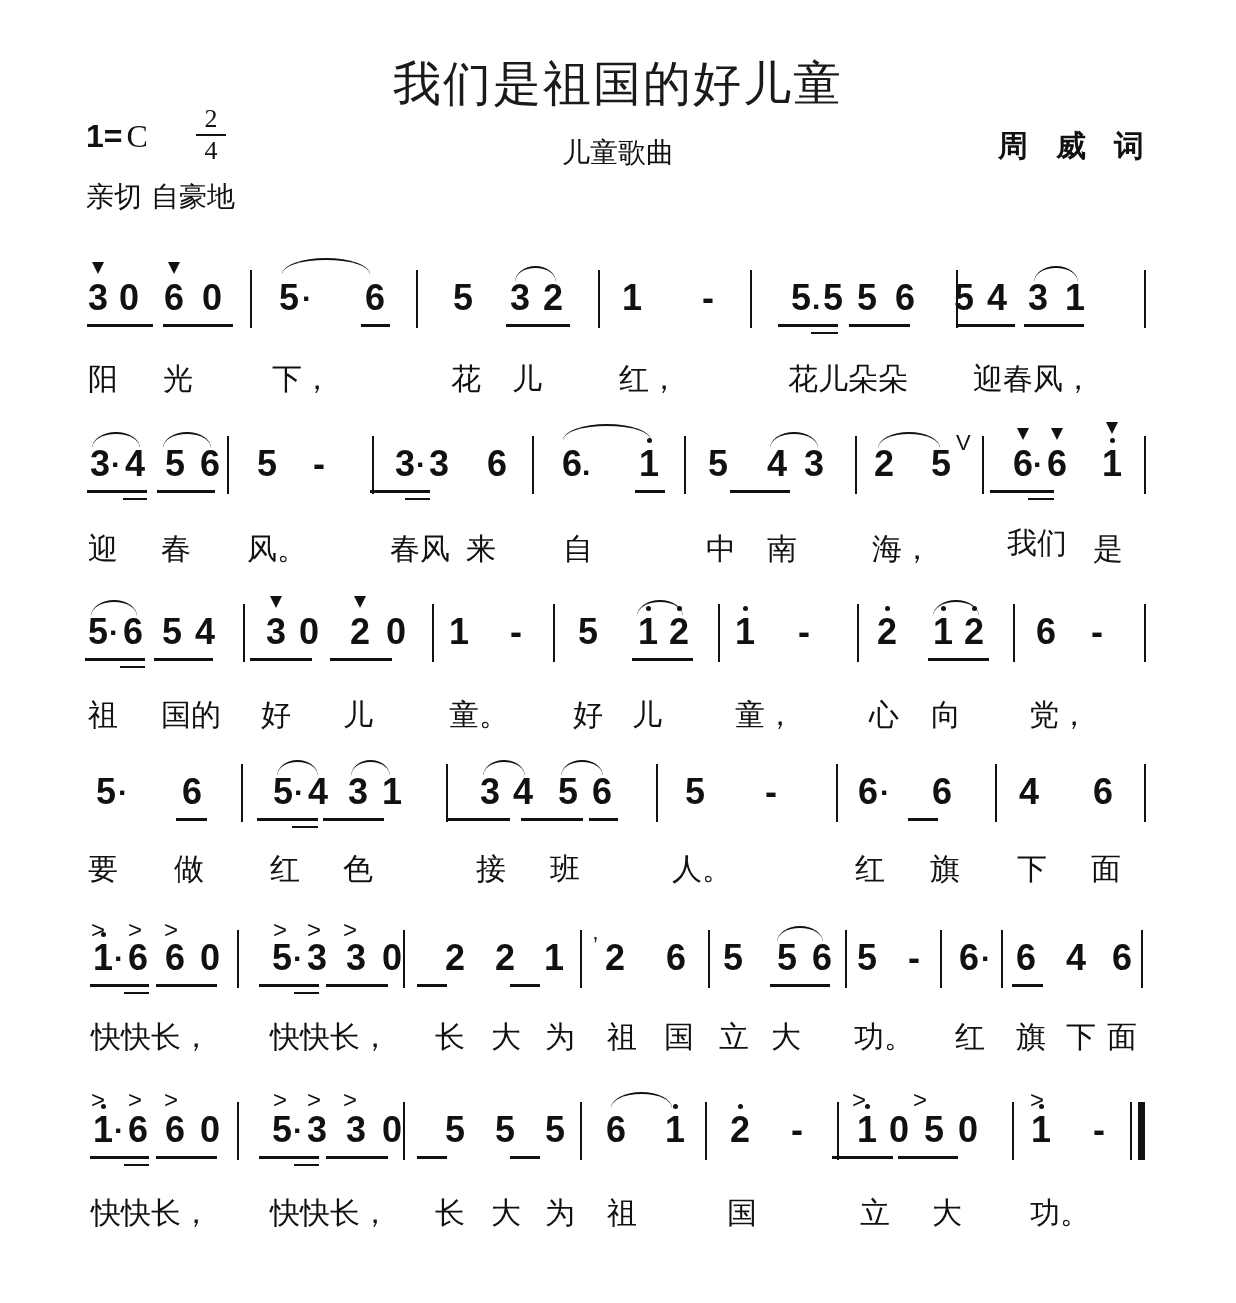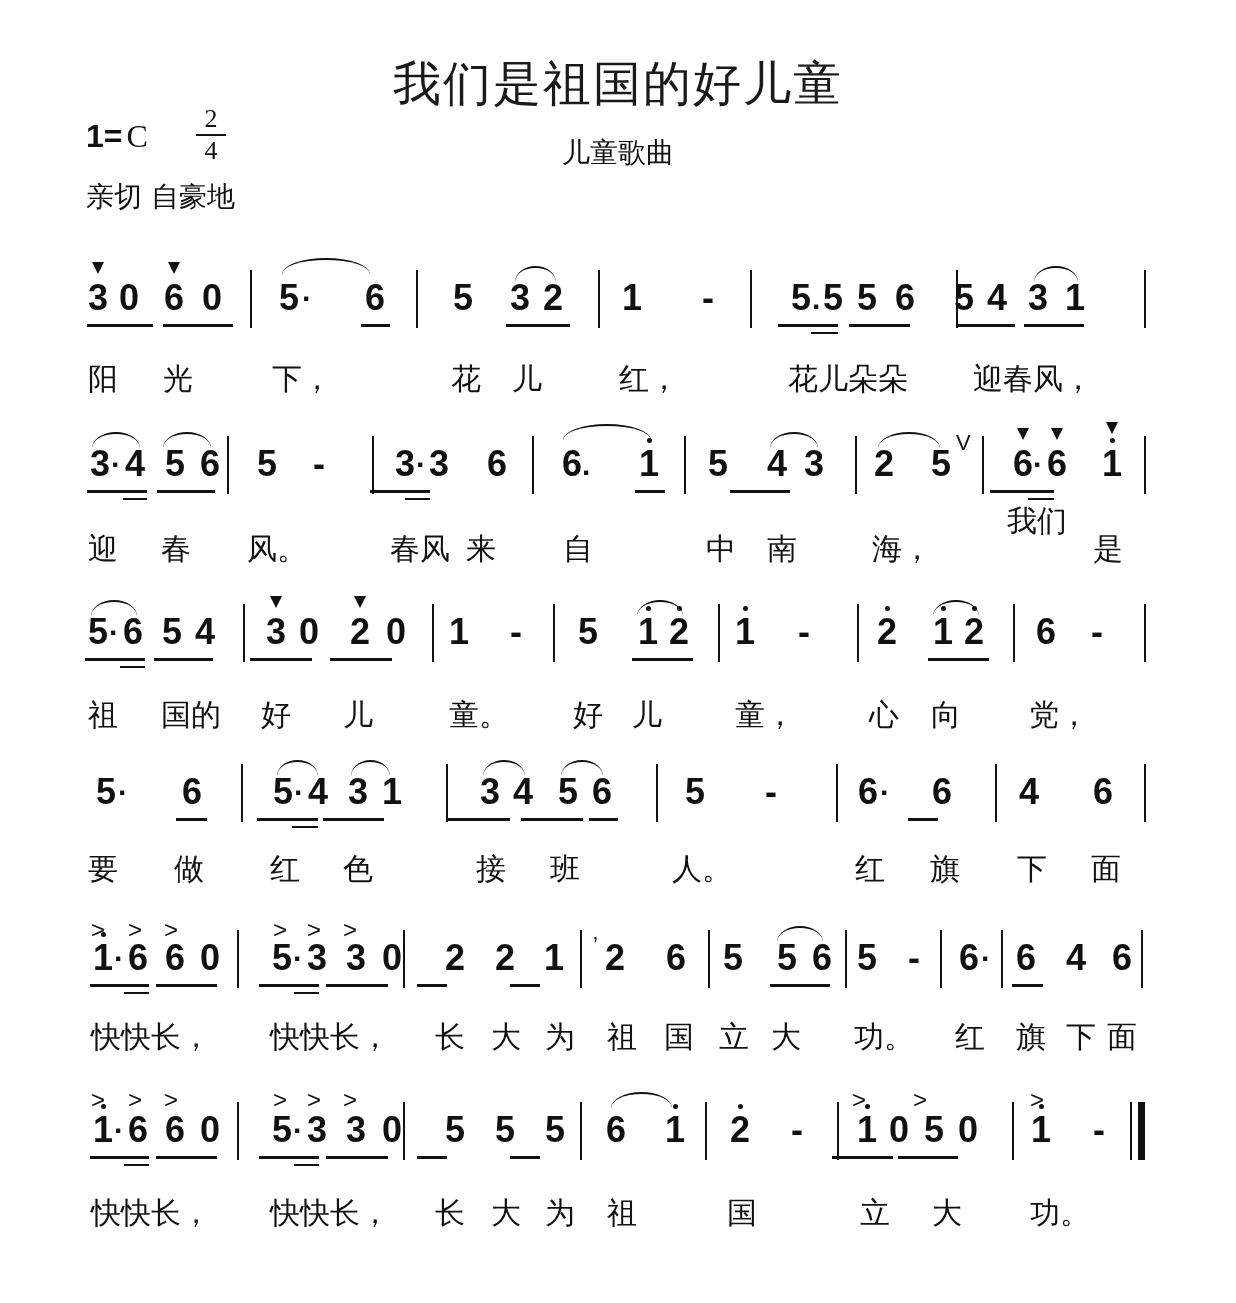--- a/index.html
+++ b/index.html
@@ -37,20 +37,21 @@
   <span>1=</span><span class="c">C</span>
 </div>
 <div class="timesig">
   <span>2</span>
   <span class="bar"></span>
   <span>4</span>
 </div>
 <div class="subtitle">儿童歌曲</div>
 <div class="tempo">亲切  自豪地</div>
 <div class="credits">
+  <div>周威词</div>
 </div>
 
 <div id="score">
     <div class="row" style="top: 0px;">
       <div class="n" style="left: 87px; top: 280px;">3</div>
       <div class="stacc" style="left: 92px; top: 262px;"></div>
       <div class="n" style="left: 118px; top: 280px;">0</div>
       <div class="n" style="left: 163px; top: 280px;">6</div>
       <div class="stacc" style="left: 168px; top: 262px;"></div>
       <div class="n" style="left: 201px; top: 280px;">0</div>
@@ -151,21 +152,21 @@
       <div class="breath" style="left: 956px; top: 430px;">V</div>
       <div class="lyr" style="left: 88px; top: 532px;">迎</div>
       <div class="lyr" style="left: 161px; top: 532px;">春</div>
       <div class="lyr" style="left: 247px; top: 532px;">风。</div>
       <div class="lyr" style="left: 390px; top: 532px;">春风</div>
       <div class="lyr" style="left: 466px; top: 532px;">来</div>
       <div class="lyr" style="left: 563px; top: 532px;">自</div>
       <div class="lyr" style="left: 706px; top: 532px;">中</div>
       <div class="lyr" style="left: 767px; top: 532px;">南</div>
       <div class="lyr" style="left: 872px; top: 532px;">海，</div>
-      <div class="lyr" style="left: 1007px; top: 504px;">我们</div>
+      <div class="lyr" style="left: 1007px; top: 528px; font-family: Liberation Mono, monospace;">我们</div>
       <div class="lyr" style="left: 1093px; top: 532px;">是</div>
     </div>
     <div class="row" style="top: 0px;">
       <div class="n" style="left: 87px; top: 614px;">5</div>
       <div class="aug" style="left: 109px; top: 616px;">·</div>
       <div class="n" style="left: 122px; top: 614px;">6</div>
       <div class="n" style="left: 161px; top: 614px;">5</div>
       <div class="n" style="left: 194px; top: 614px;">4</div>
       <div class="n" style="left: 265px; top: 614px;">3</div>
       <div class="stacc" style="left: 270px; top: 596px;"></div>

